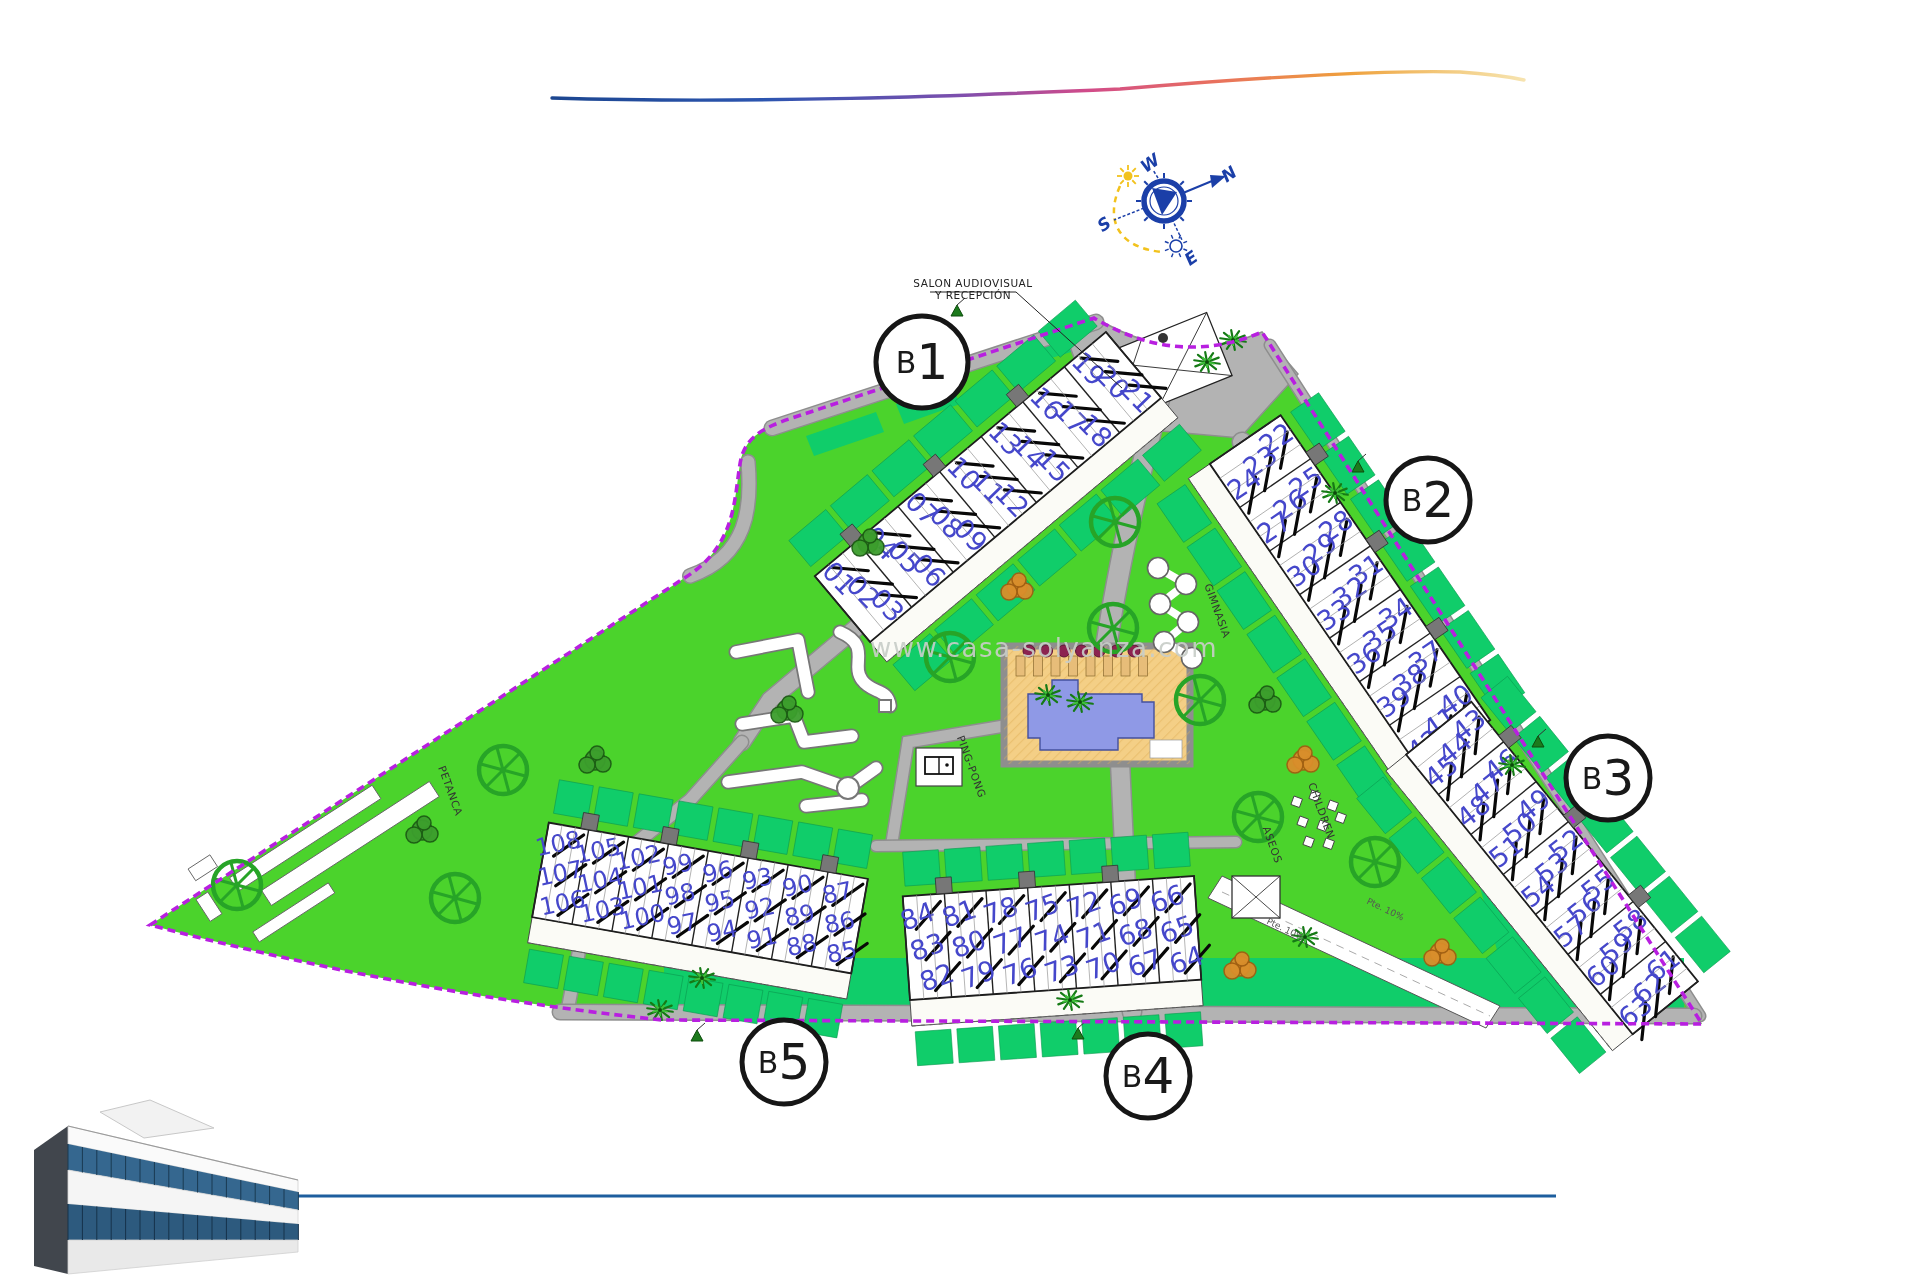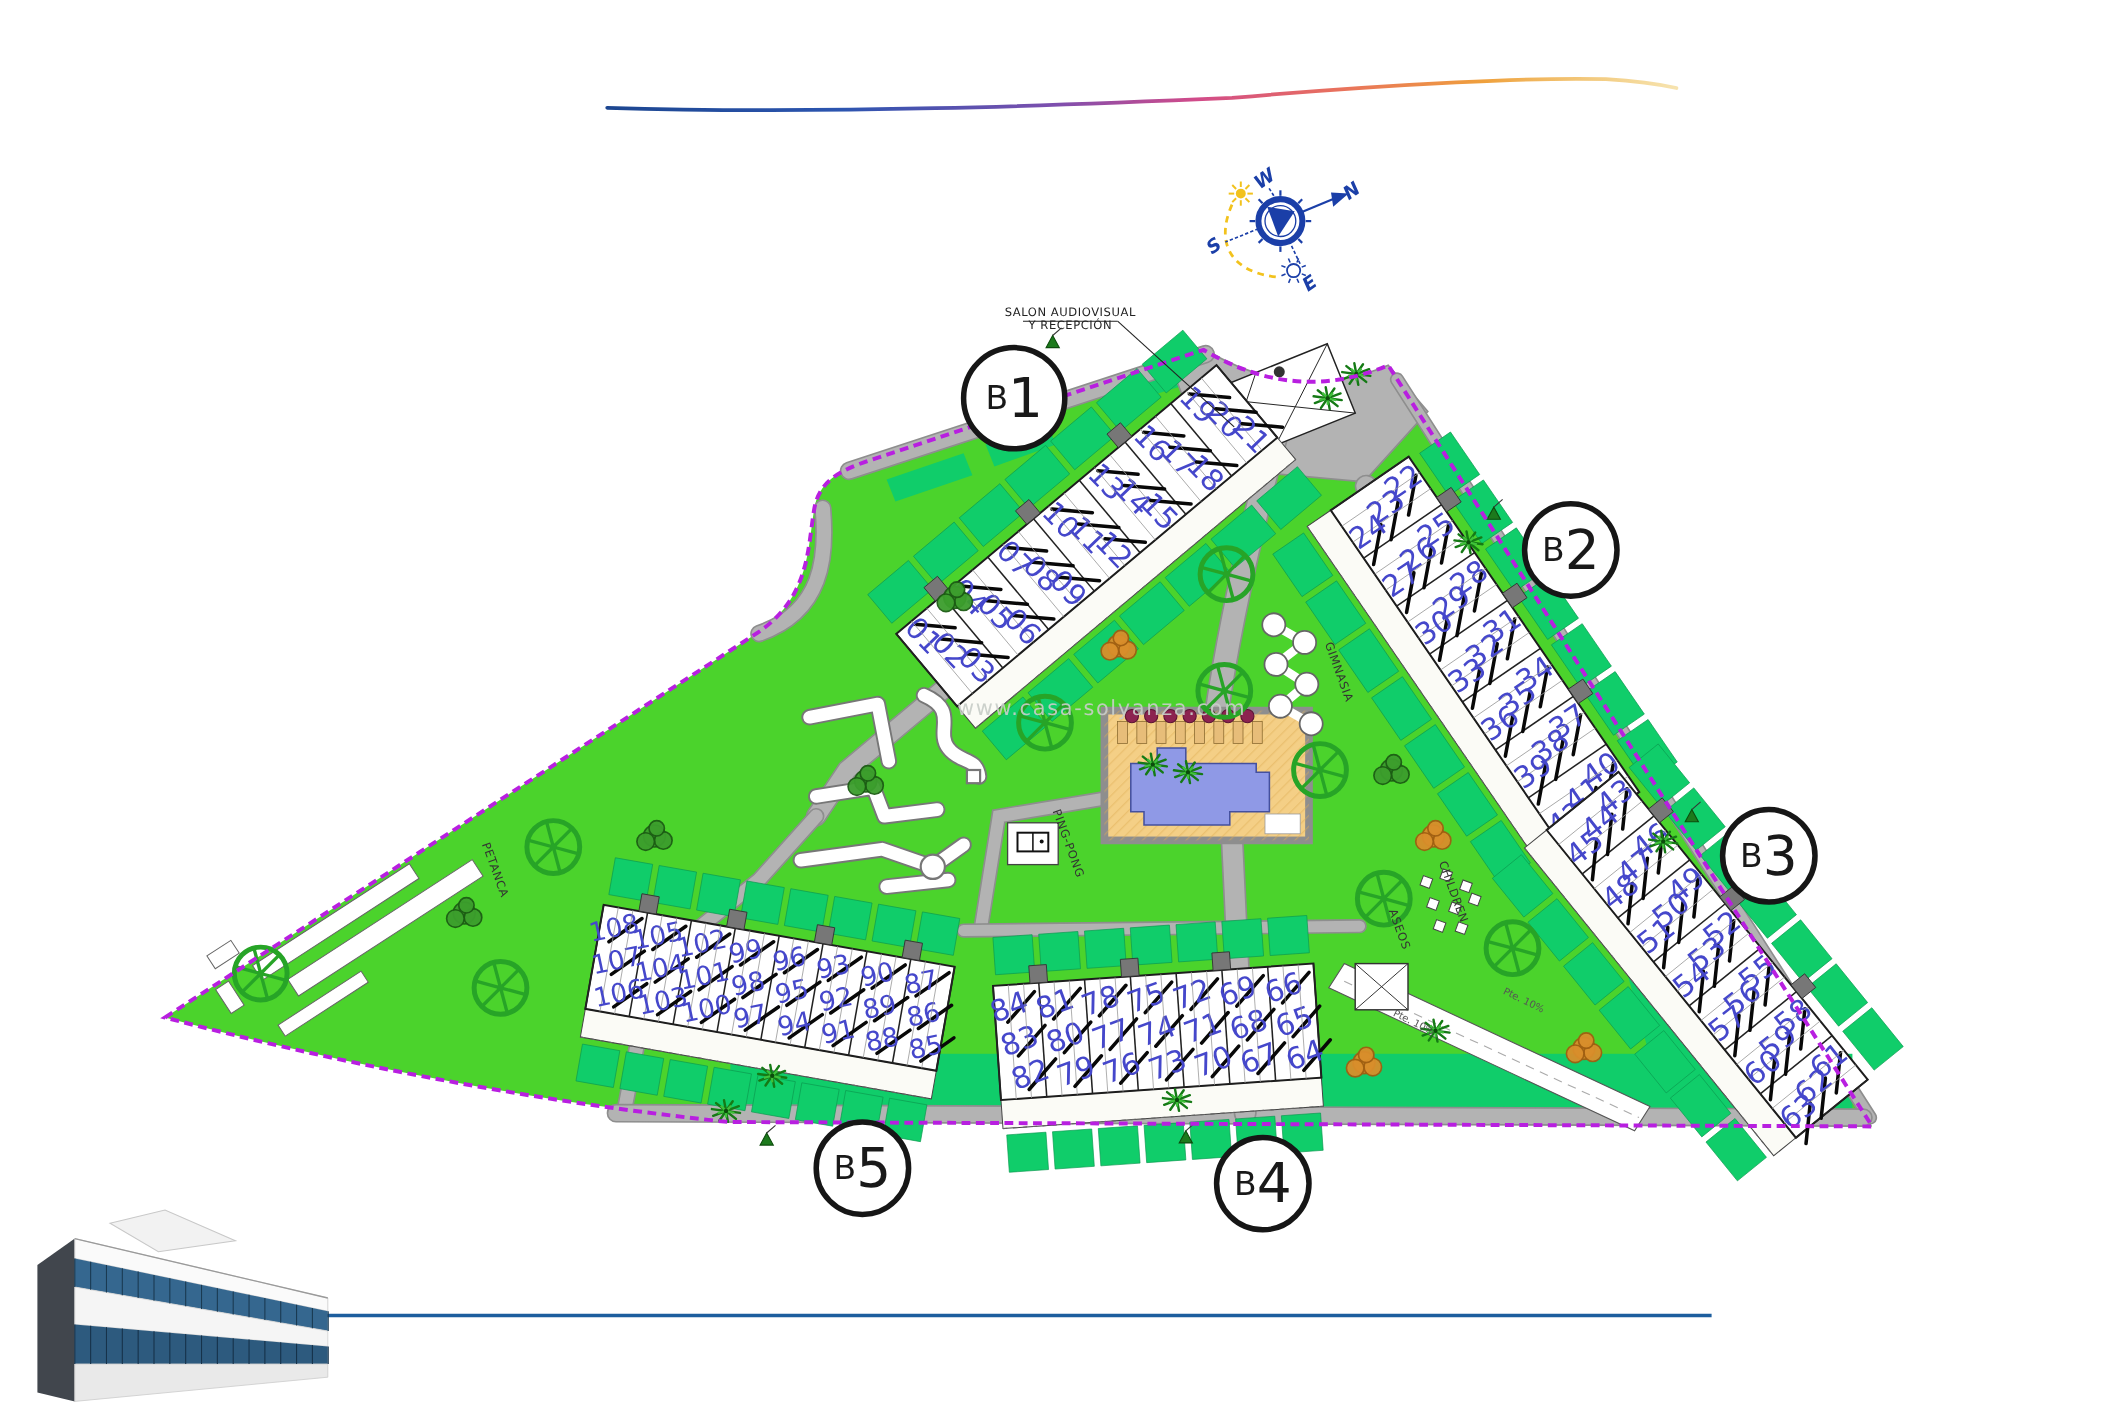--- a/index.html
+++ b/index.html
@@ -1,19 +1,19 @@
 <!DOCTYPE html>
 <html><head>
 <meta charset="utf-8">
 <style>
   html,body{margin:0;padding:0;background:#fff;}
   .stage{position:relative;width:1920px;height:1280px;overflow:hidden;background:#fff;
          font-family:"DejaVu Sans",sans-serif;}
   .stage svg{position:absolute;left:0;top:0;}
-  .watermark{position:absolute;left:870px;top:633px;font-size:19px;letter-spacing:1.5px;
+  .watermark{position:absolute;left:870px;top:633px;font-size:26px;letter-spacing:1.5px;
              color:rgba(200,205,200,.92);white-space:nowrap;z-index:5;}
 </style>
 </head>
 <body>
 
 <div class="stage">
   <svg id="plan" width="1920" height="1280" viewBox="0 0 1920 1280">
       <defs>
         <linearGradient id="swg" gradientUnits="userSpaceOnUse" x1="552" y1="0" x2="1524" y2="0">
           <stop offset="0" stop-color="#1c4690" stop-opacity="1"></stop>

